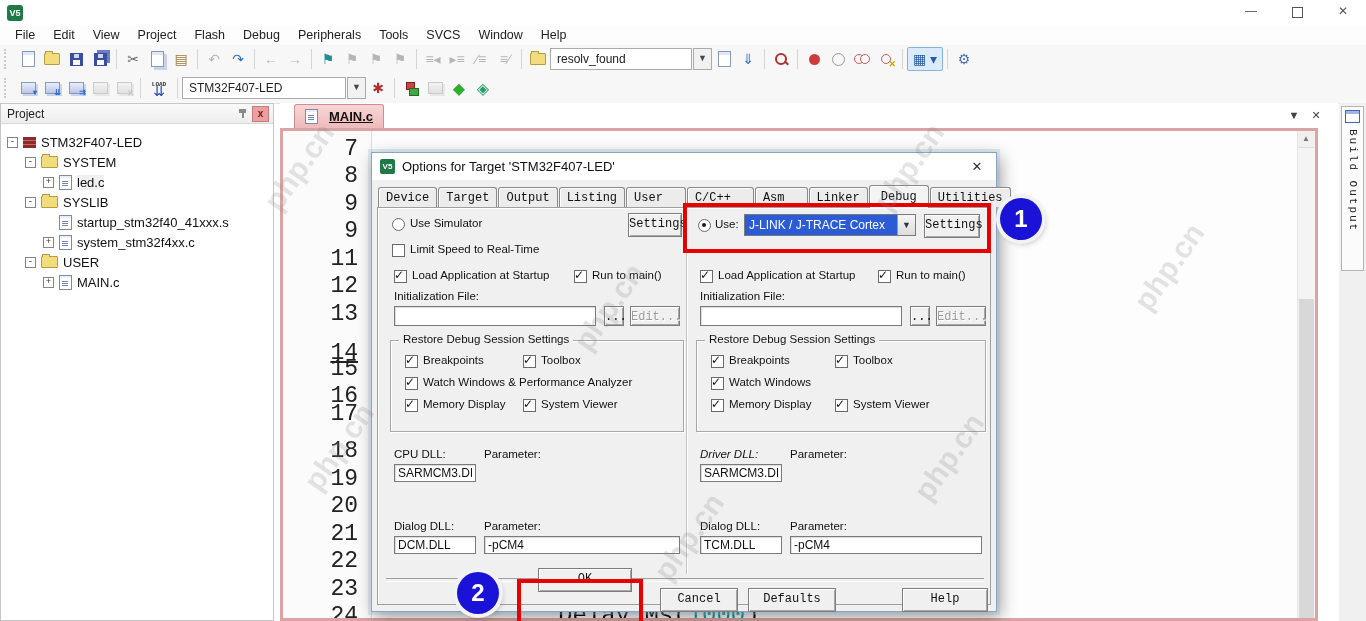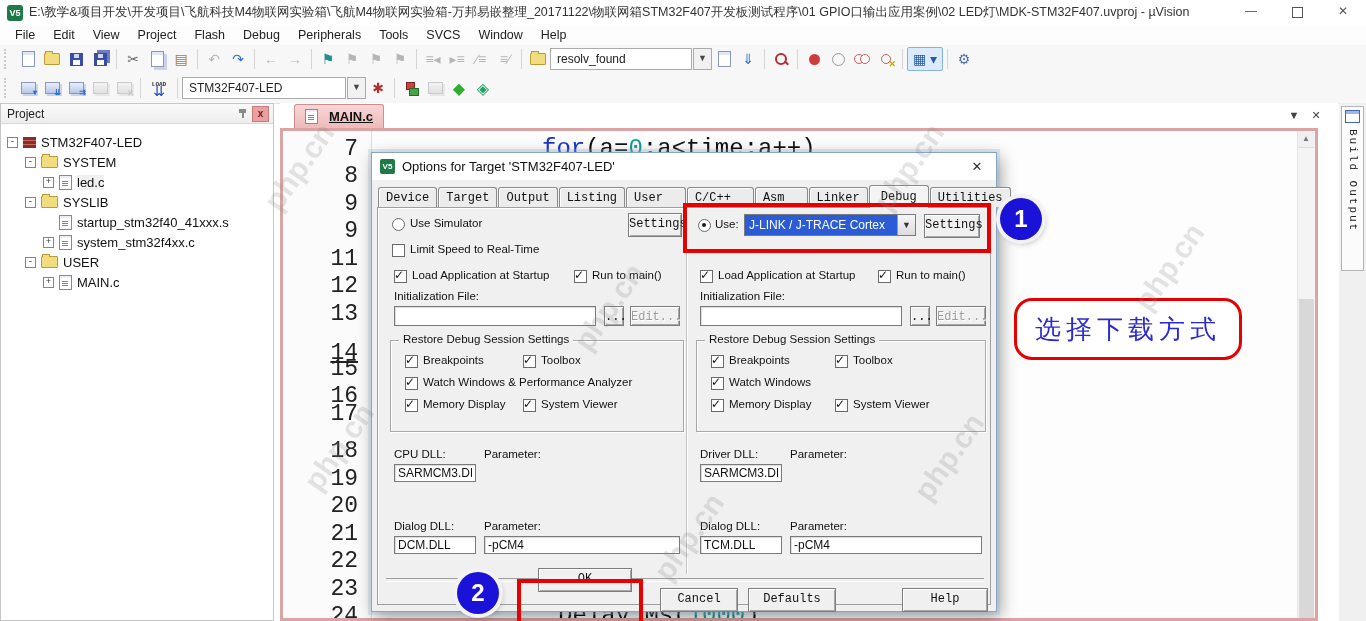--- a/index.html
+++ b/index.html
@@ -166,21 +166,20 @@
   .wm{position:absolute;z-index:30;pointer-events:none;color:rgba(130,130,130,.22);
       font:bold 30px "Liberation Sans",sans-serif;transform:rotate(-55deg);}
 </style>
 </head>
 <body>
 
 <div id="stage">
 
   <div class="titlebar">
     <span class="appicon">V5</span>
-    <span class="wtitle">E:\教学&amp;项目开发\开发项目\飞航科技M4物联网实验箱\飞航M4物联网实验箱-万邦易嵌整理_20171122\物联网箱STM32F407开发板测试程序\01 GPIO口输出应用案例\02 LED灯\MDK-STM32F407.uvproj - µVision</span>
     <span class="wbtns">
       <span class="wbtn">—</span>
       <span class="wbtn"><span class="rsq"></span></span>
       <span class="wbtn">✕</span>
     </span>
   </div>
 
   <div class="menubar">
     <span class="mitem">File</span>
     <span class="mitem">Edit</span>
@@ -392,21 +391,20 @@
         <div class="lnrow" style="top:306px;">18</div>
         <div class="lnrow" style="top:334px;">19</div>
         <div class="lnrow" style="top:361px;">20</div>
         <div class="lnrow" style="top:389px;">21</div>
         <div class="lnrow" style="top:416px;">22</div>
         <div class="lnrow" style="top:444px;">23</div>
         <div class="lnrow" style="top:471px;">24</div>
 
       </div>
       <div class="codearea">
-        <div class="codeline" style="top:4px;left:170px;"><span class="kw">for</span><span>(a=</span><span class="cnum">0</span><span>;a&lt;time;a++)</span></div>
         <div class="codeline" style="top:471px;left:186px;"><span>Delay_Ms(</span><span class="cnum">1000</span><span>)</span></div>
       </div>
       <div class="edscroll">
         <div class="scup">▲</div>
         <div class="scthumb"></div>
       </div>
     </div>
   </div>
 
   <div class="rstrip">
@@ -493,21 +491,21 @@
         <span class="lbl" style="left:32px;top:35px;">Watch Windows</span>
         <span class="cb on" style="left:14px;top:58px;"></span>
         <span class="lbl" style="left:32px;top:57px;">Memory Display</span>
         <span class="cb on" style="left:138px;top:58px;"></span>
         <span class="lbl" style="left:156px;top:57px;">System Viewer</span>
       </div>
 
       <span class="lbl" style="left:16px;top:240px;">CPU DLL:</span>
       <span class="lbl" style="left:106px;top:240px;">Parameter:</span>
       <input class="tbx" style="left: 16px; top: 256px; width: 82px; height: 18px;" value="SARMCM3.DLL">
-      <span class="lbl" style="left:322px;top:240px;">Driver DLL:</span>
+      <span class="lbl" style="left:322px;top:240px;font-style:italic;">Driver DLL:</span>
       <span class="lbl" style="left:412px;top:240px;">Parameter:</span>
       <input class="tbx" style="left: 322px; top: 256px; width: 82px; height: 18px;" value="SARMCM3.DLL">
 
       <span class="lbl" style="left:16px;top:312px;">Dialog DLL:</span>
       <span class="lbl" style="left:106px;top:312px;">Parameter:</span>
       <input class="tbx" style="left: 16px; top: 328px; width: 82px; height: 18px;" value="DCM.DLL">
       <input class="tbx" style="left: 106px; top: 328px; width: 196px; height: 18px;" value="-pCM4">
       <span class="lbl" style="left:322px;top:312px;">Dialog DLL:</span>
       <span class="lbl" style="left:412px;top:312px;">Parameter:</span>
       <input class="tbx" style="left: 322px; top: 328px; width: 82px; height: 18px;" value="TCM.DLL">
@@ -518,21 +516,20 @@
       <span class="btn" style="left:282px;top:380px;width:76px;height:22px;">Cancel</span>
       <span class="btn" style="left:370px;top:380px;width:86px;height:22px;">Defaults</span>
       <span class="btn" style="left:524px;top:380px;width:84px;height:22px;">Help</span>
     </div>
   </div>
 
   <div class="redbox" style="left:683px;top:203px;width:300px;height:42px;"></div>
   <div class="redbox" style="left:517px;top:579px;width:118px;height:38px;"></div>
   <div class="ncirc" style="left:1000px;top:198px;">1</div>
   <div class="ncirc" style="left:457px;top:572px;">2</div>
-  <div class="notebox" style="left:1014px;top:298px;width:222px;height:56px;">选择下载方式</div>
 
   <span class="wm" style="left:250px;top:150px;">php.cn</span>
   <span class="wm" style="left:290px;top:430px;">php.cn</span>
   <span class="wm" style="left:560px;top:290px;">php.cn</span>
   <span class="wm" style="left:640px;top:520px;">php.cn</span>
   <span class="wm" style="left:860px;top:150px;">php.cn</span>
   <span class="wm" style="left:900px;top:440px;">php.cn</span>
   <span class="wm" style="left:1120px;top:250px;">php.cn</span>
 
 </div>

